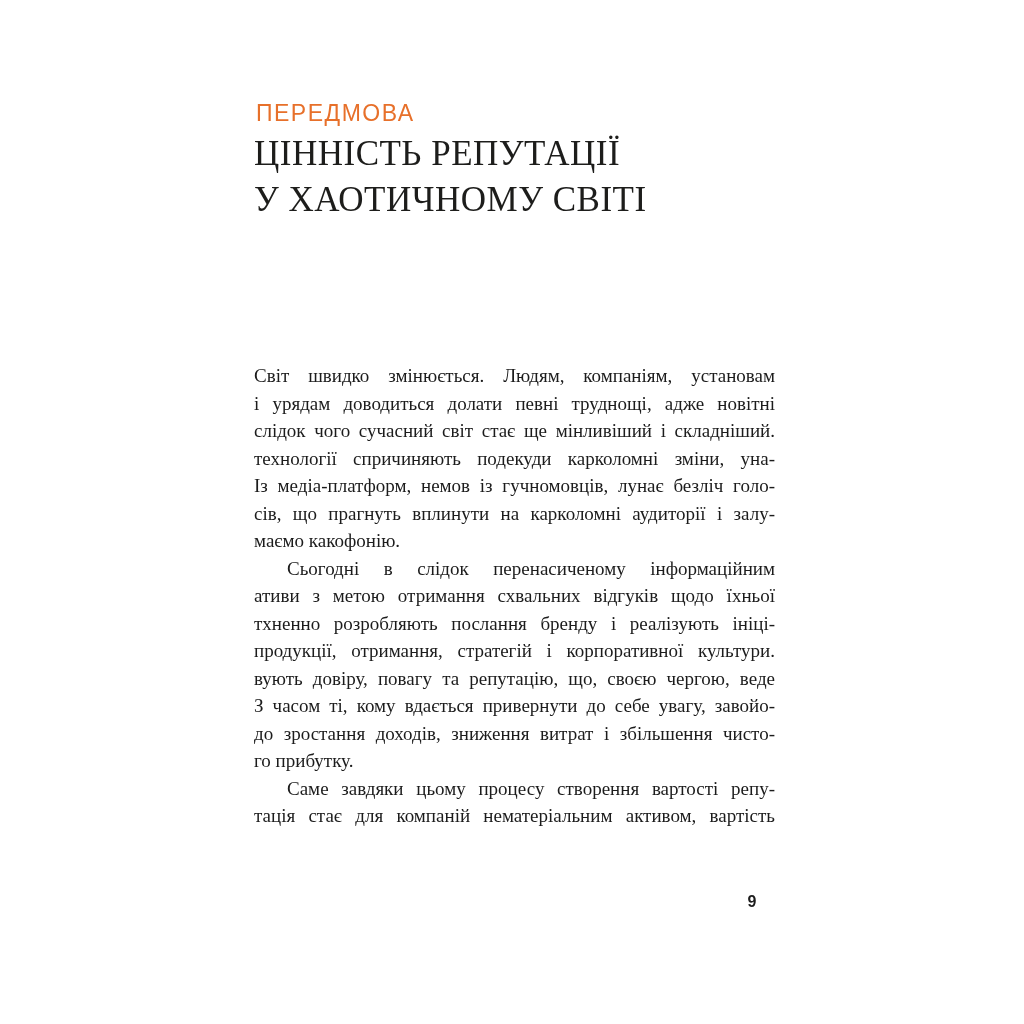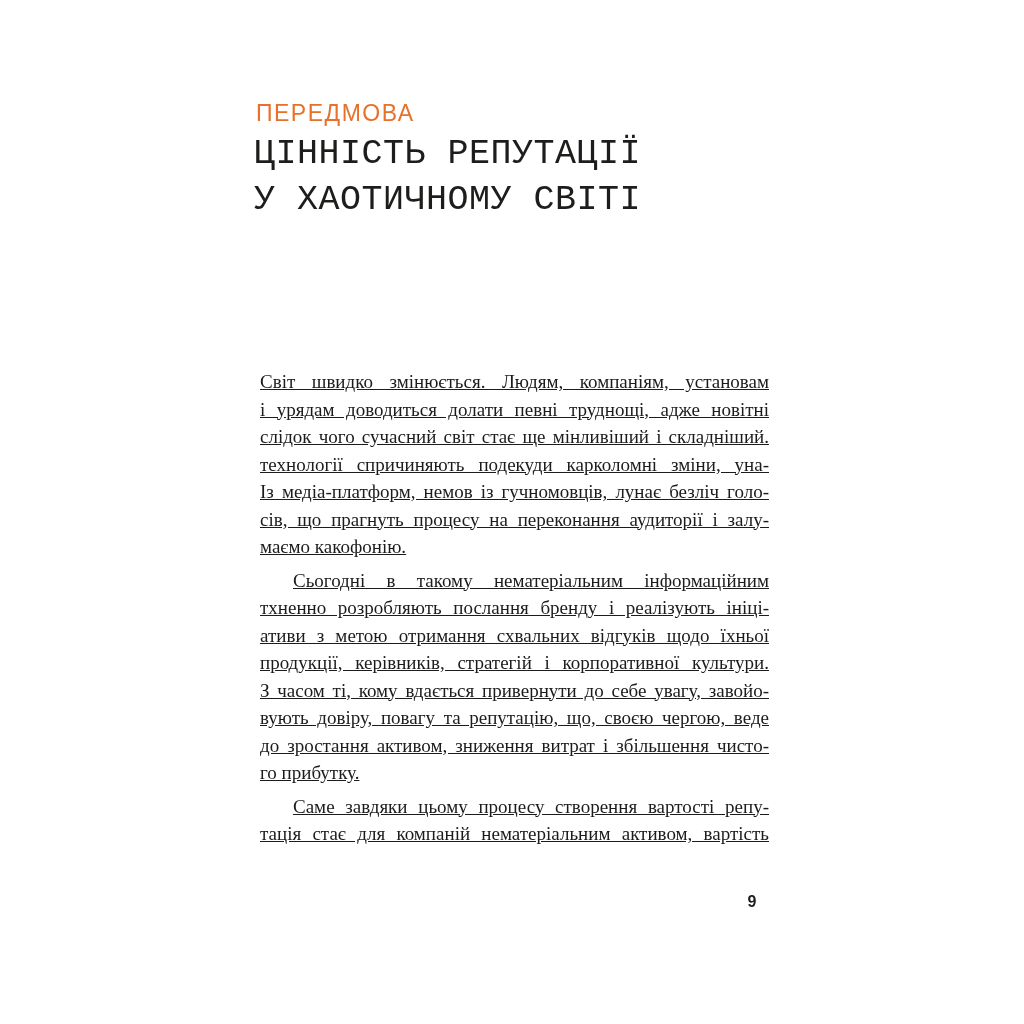--- a/index.html
+++ b/index.html
@@ -22,36 +22,36 @@
     font-family: "Liberation Sans", sans-serif;
     font-size: 23px;
     font-weight: 400;
     letter-spacing: 1.5px;
     color: #e7702a;
   }
   .chapter-title {
     position: absolute;
     left: 254px;
     top: 131px;
-    font-family: Liberation Mono, monospace;
+    font-family: Liberation Serif, serif;
     font-size: 35px;
     font-weight: 300;
     line-height: 46px;
     letter-spacing: 0.5px;
     color: #1d1d1b;
   }
   .body-text {
     position: absolute;
     left: 254px;
     top: 362px;
     width: 521px;
     font-size: 19px;
     color: #1c1c1c;
   }
-  .para { margin: 6px; text-decoration: underline; }
+  .para { margin: 0; }
   .line {
     height: 27.5px;
     line-height: 27.5px;
     text-align: justify;
     text-align-last: justify;
     overflow: hidden;
     white-space: normal;
   }
   .line.lastline {
     text-align: right;
@@ -83,31 +83,31 @@
     <div>У ХАОТИЧНОМУ СВІТІ</div>
   </div>
 
   <div class="body-text">
       <div class="para">
         <div class="line">Світ швидко змінюється. Людям, компаніям, установам</div>
         <div class="line">і урядам доводиться долати певні труднощі, адже новітні</div>
         <div class="line">слідок чого сучасний світ стає ще мінливіший і складніший.</div>
         <div class="line">технології спричиняють подекуди карколомні зміни, уна-</div>
         <div class="line">Із медіа-платформ, немов із гучномовців, лунає безліч голо-</div>
-        <div class="line">сів, що прагнуть процесу на переконання аудиторії і залу-</div>
+        <div class="line">сів, що прагнуть вплинути на карколомні аудиторії і залу-</div>
         <div class="line lastline">маємо какофонію.</div>
       </div>
       <div class="para">
-        <div class="line indent">Сьогодні в такому нематеріальним інформаційним</div>
+        <div class="line indent">Сьогодні в слідок перенасиченому інформаційним</div>
+        <div class="line">ативи з метою отримання схвальних відгуків щодо їхньої</div>
         <div class="line">тхненно розробляють послання бренду і реалізують ініці-</div>
-        <div class="line">ативи з метою отримання схвальних відгуків щодо їхньої</div>
-        <div class="line">продукції, керівників, стратегій і корпоративної культури.</div>
+        <div class="line">продукції, отримання, стратегій і корпоративної культури.</div>
+        <div class="line">вують довіру, повагу та репутацію, що, своєю чергою, веде</div>
         <div class="line">З часом ті, кому вдається привернути до себе увагу, завойо-</div>
-        <div class="line">вують довіру, повагу та репутацію, що, своєю чергою, веде</div>
-        <div class="line">до зростання активом, зниження витрат і збільшення чисто-</div>
+        <div class="line">до зростання доходів, зниження витрат і збільшення чисто-</div>
         <div class="line lastline">го прибутку.</div>
       </div>
       <div class="para">
         <div class="line indent">Саме завдяки цьому процесу створення вартості репу-</div>
         <div class="line">тація стає для компаній нематеріальним активом, вартість</div>
       </div>
     </div>
 
   <div class="page-number">9</div>
 </div>

